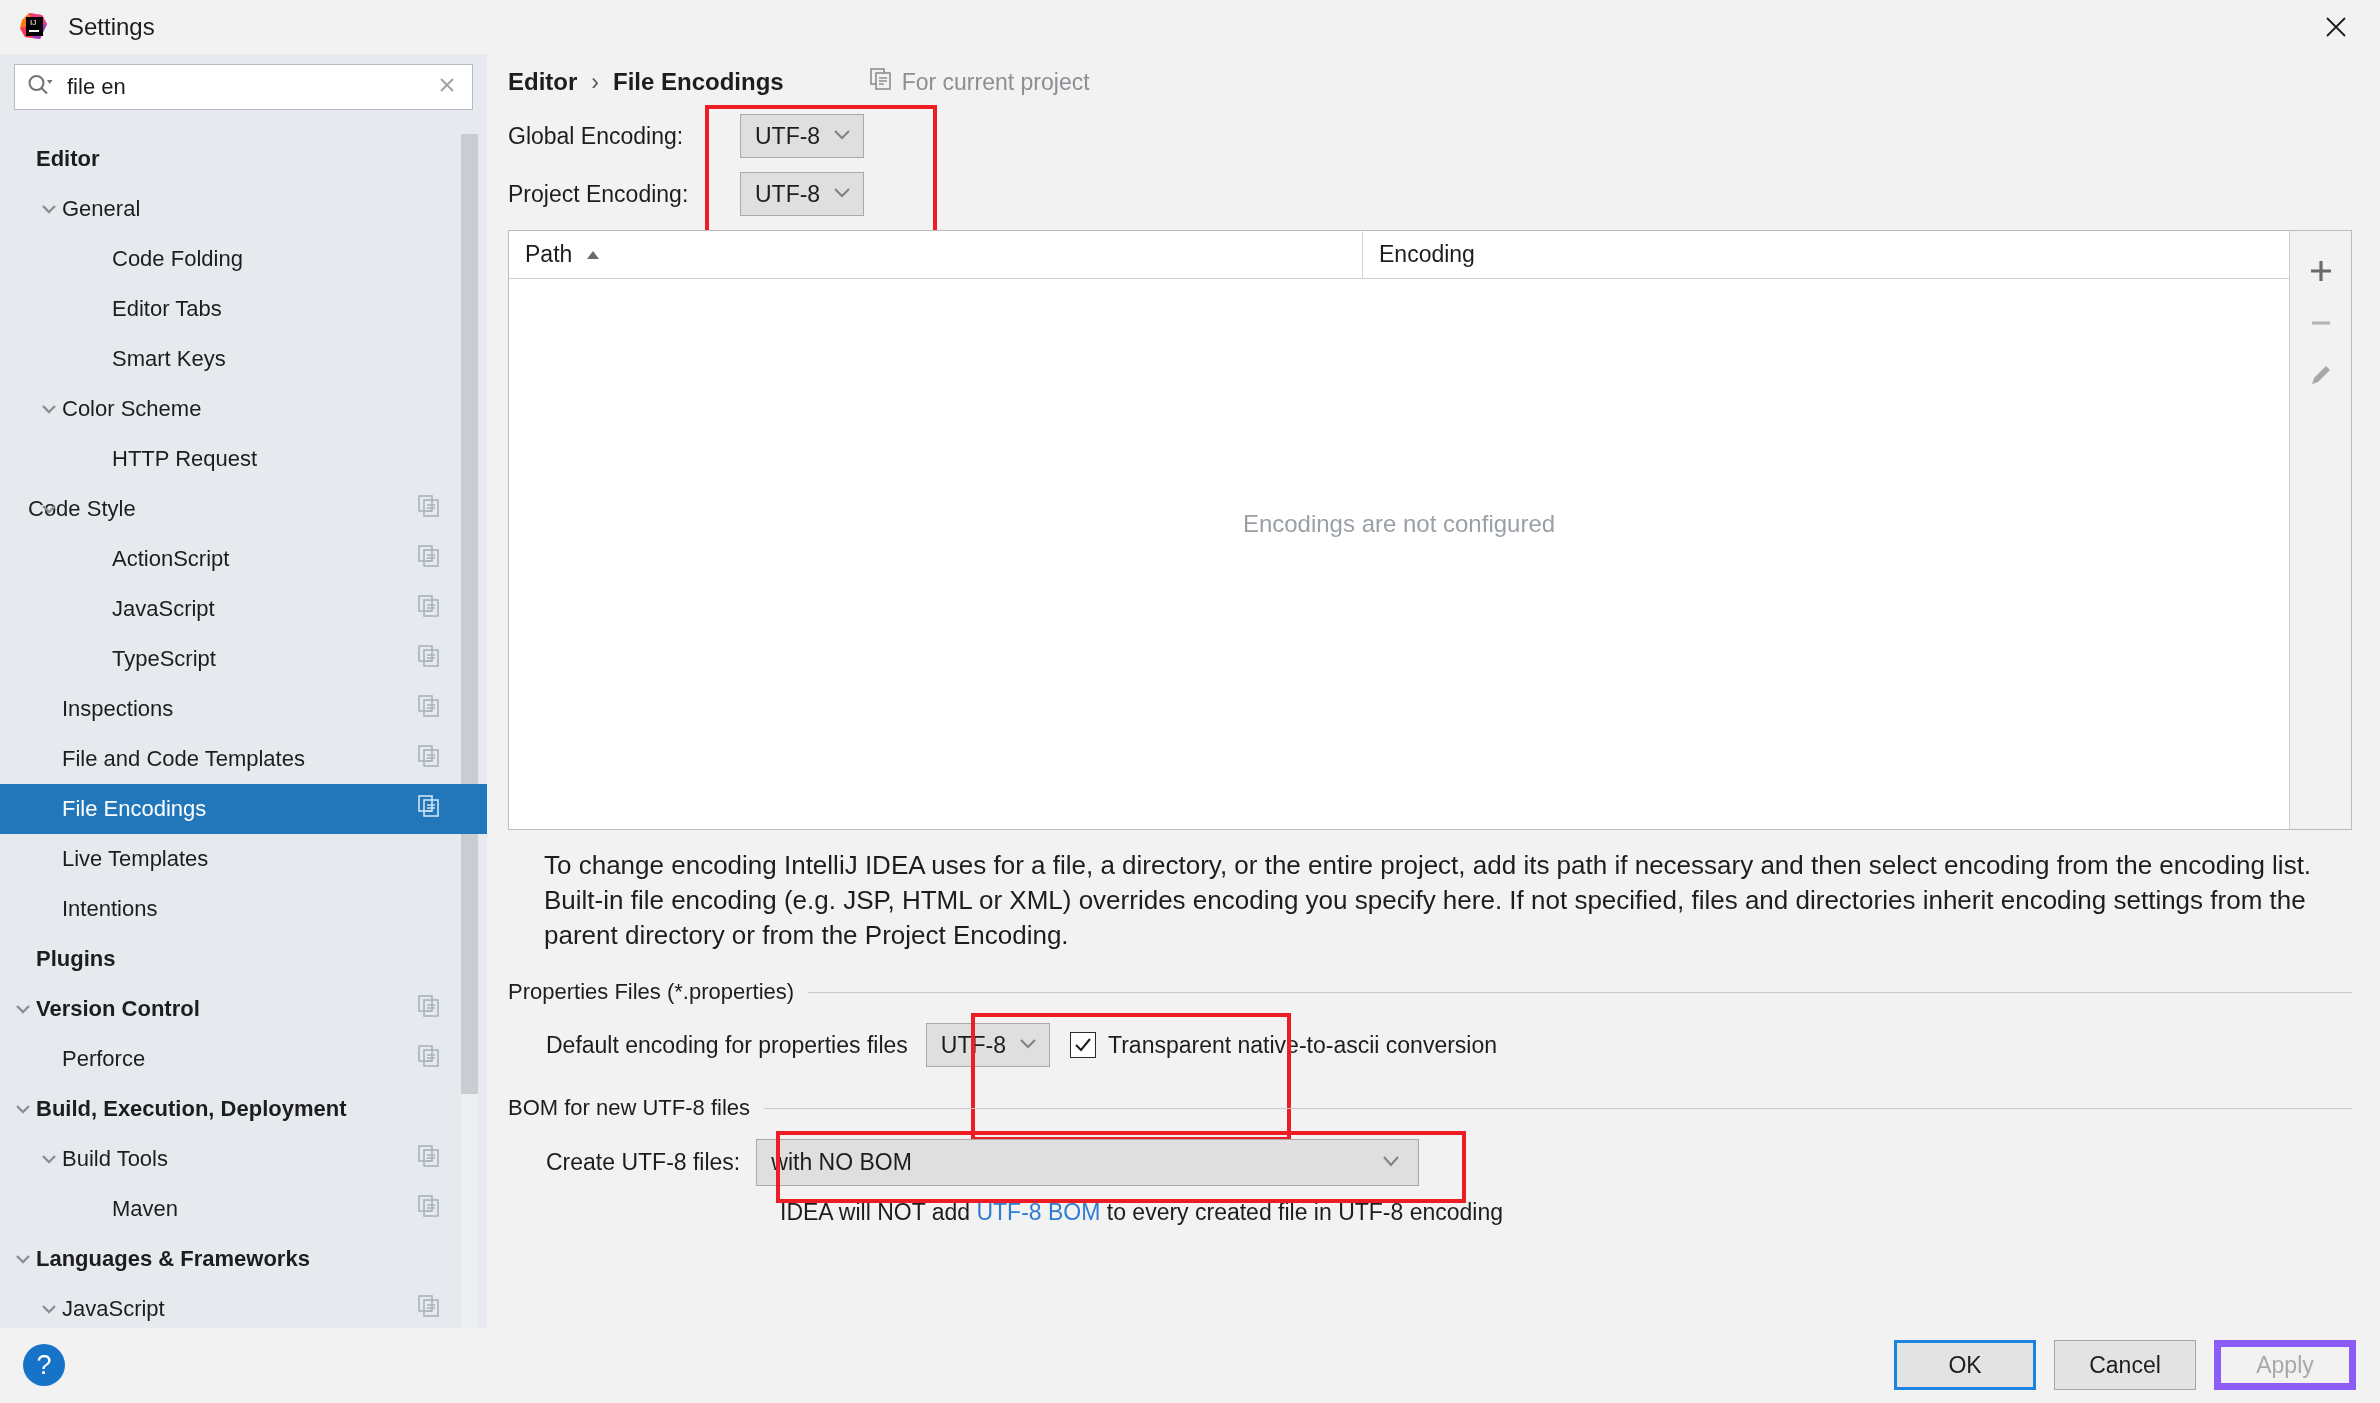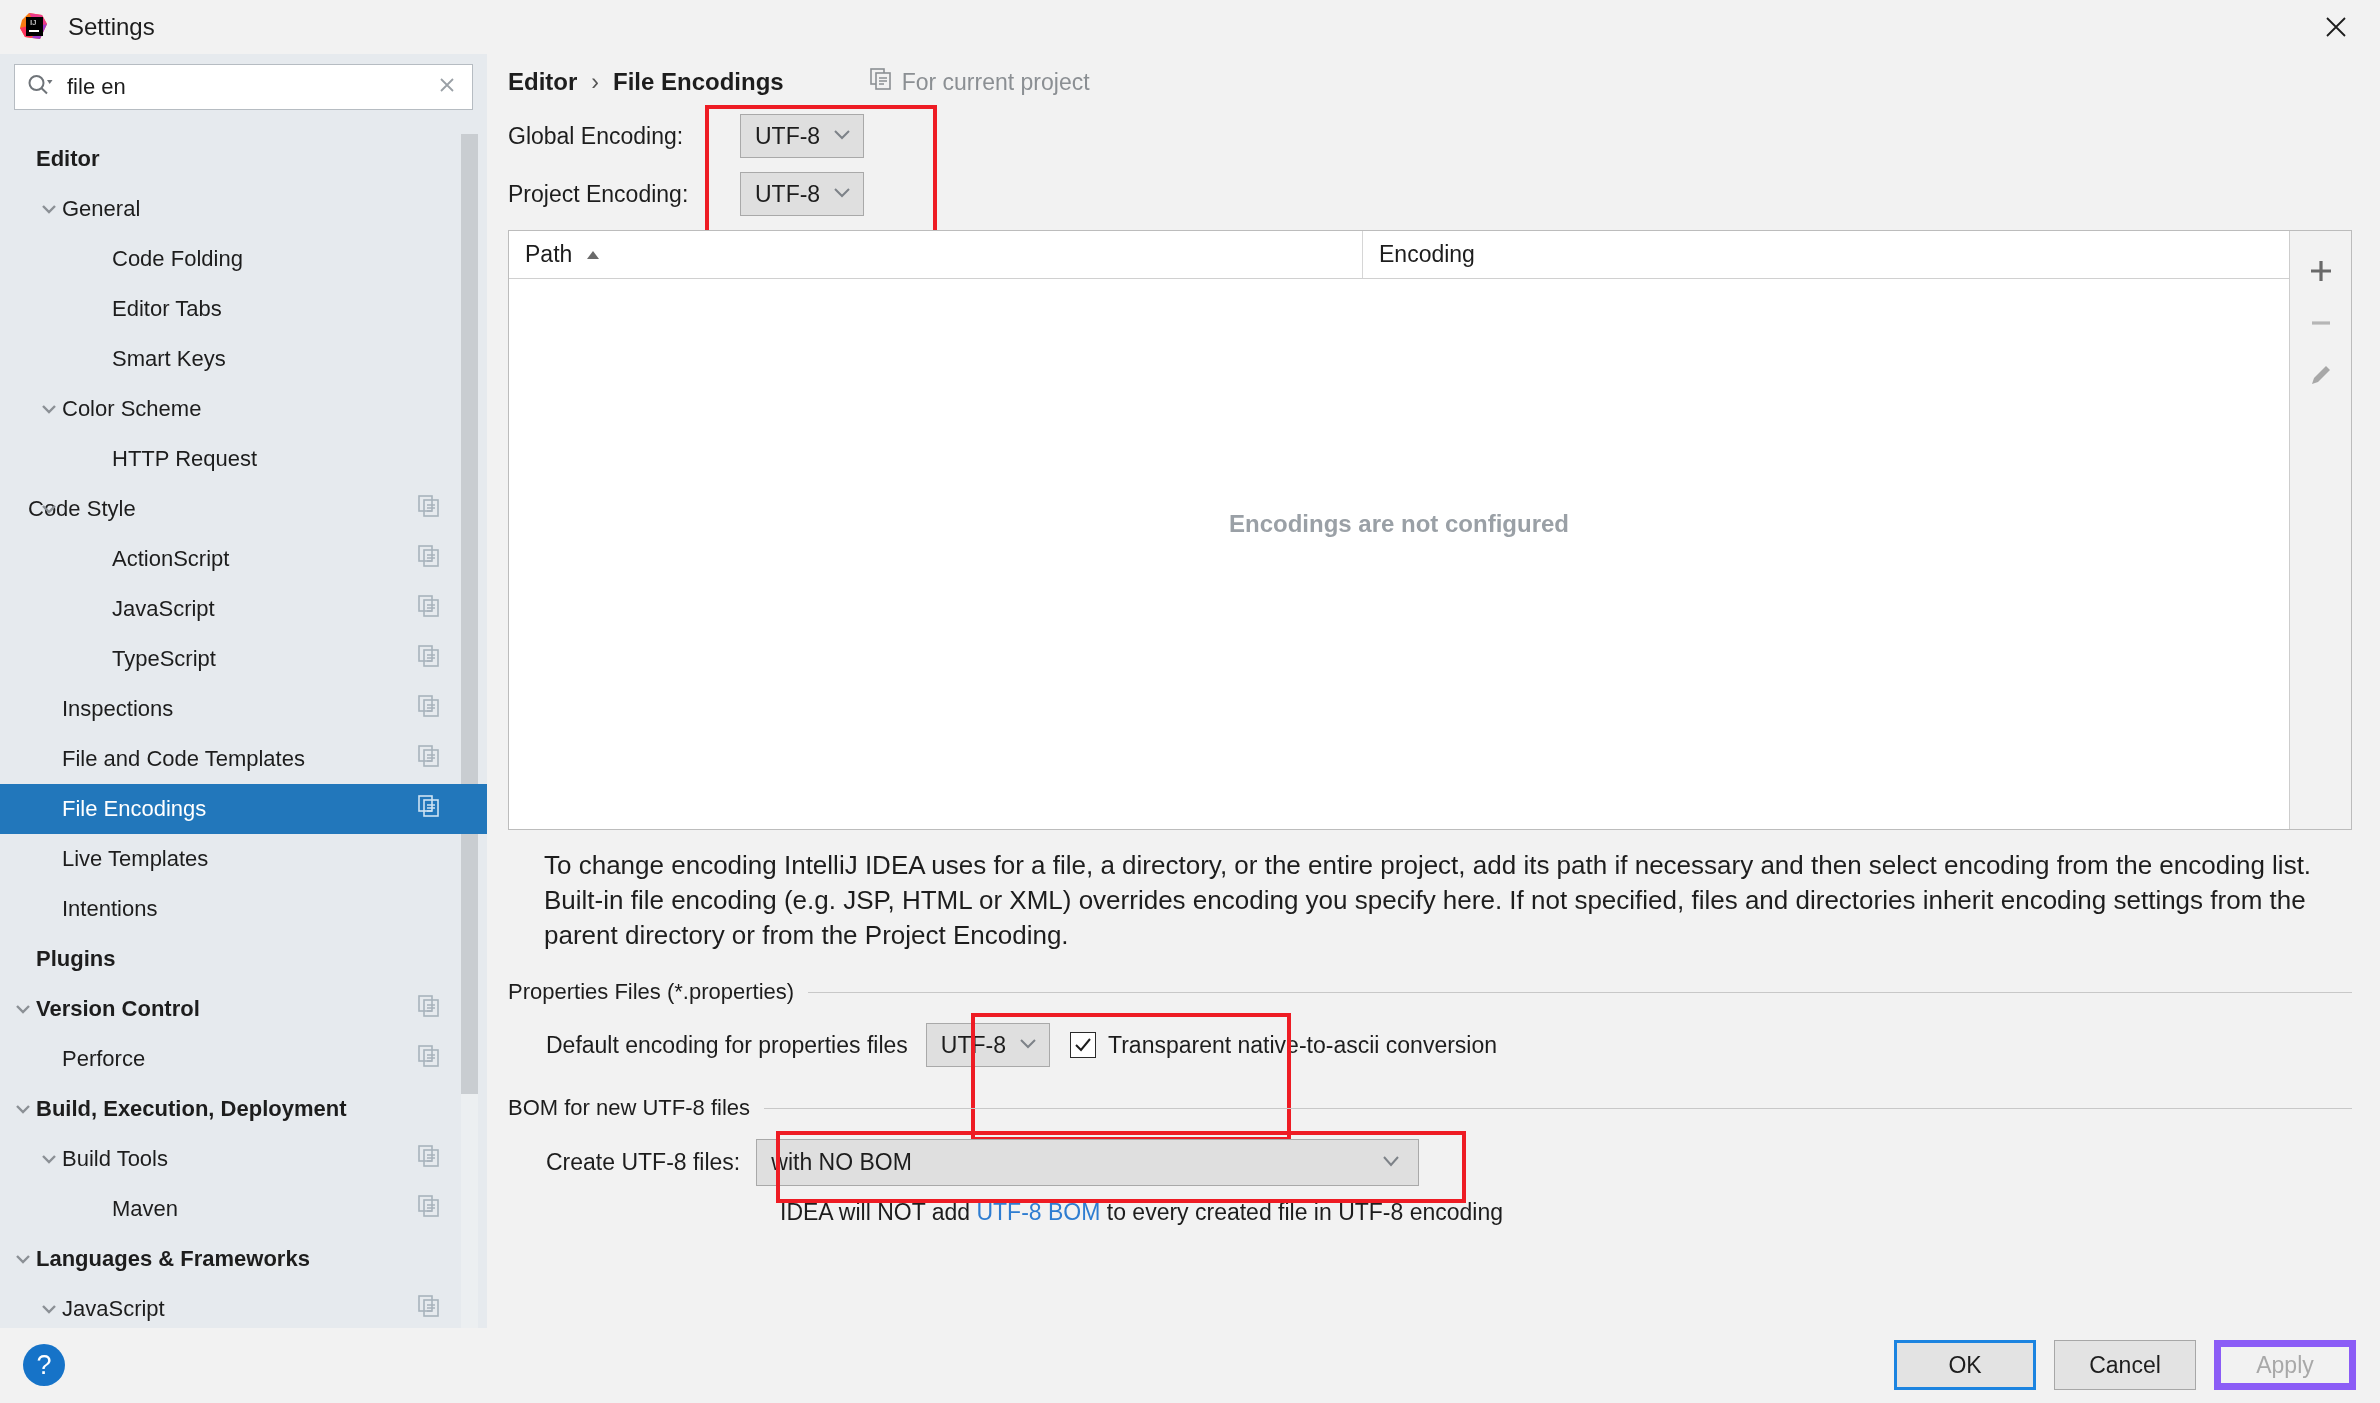--- a/index.html
+++ b/index.html
@@ -89,21 +89,21 @@
   .thead { display:flex; height:48px; border-bottom:1px solid #d0d0d0; background:#ffffff; }
   .th {
     display:flex; align-items:center; font-size:23px; color:#1d1d1d;
     padding-left:16px; cursor:pointer;
   }
   .th.path { width:854px; border-right:1px solid #d6d6d6; }
   .th.enc  { flex:1 1 auto; }
   .sort-arrow { margin-left:12px; }
   .tbody { position:absolute; top:48px; left:0; right:0; bottom:0; display:flex;
            align-items:center; justify-content:center; }
-  .empty-msg { font-size:24px; color:#9aa0a6; margin-bottom:60px;font-weight:bold; }
+  .empty-msg { font-size:24px; color:#9aa0a6; margin-bottom:60px; }
   .table-tools {
     width:62px; border-left:1px solid #cdcdcd; background:#f2f2f2;
     display:flex; flex-direction:column; align-items:center; padding-top:14px;
   }
   .tool-btn { width:48px; height:52px; display:flex; align-items:center; justify-content:center; cursor:pointer; }
 
   
   .desc {
     margin-top:18px; font-size:26px; line-height:1.35; color:#1d1d1d;
     padding-left:36px; padding-right:10px;

